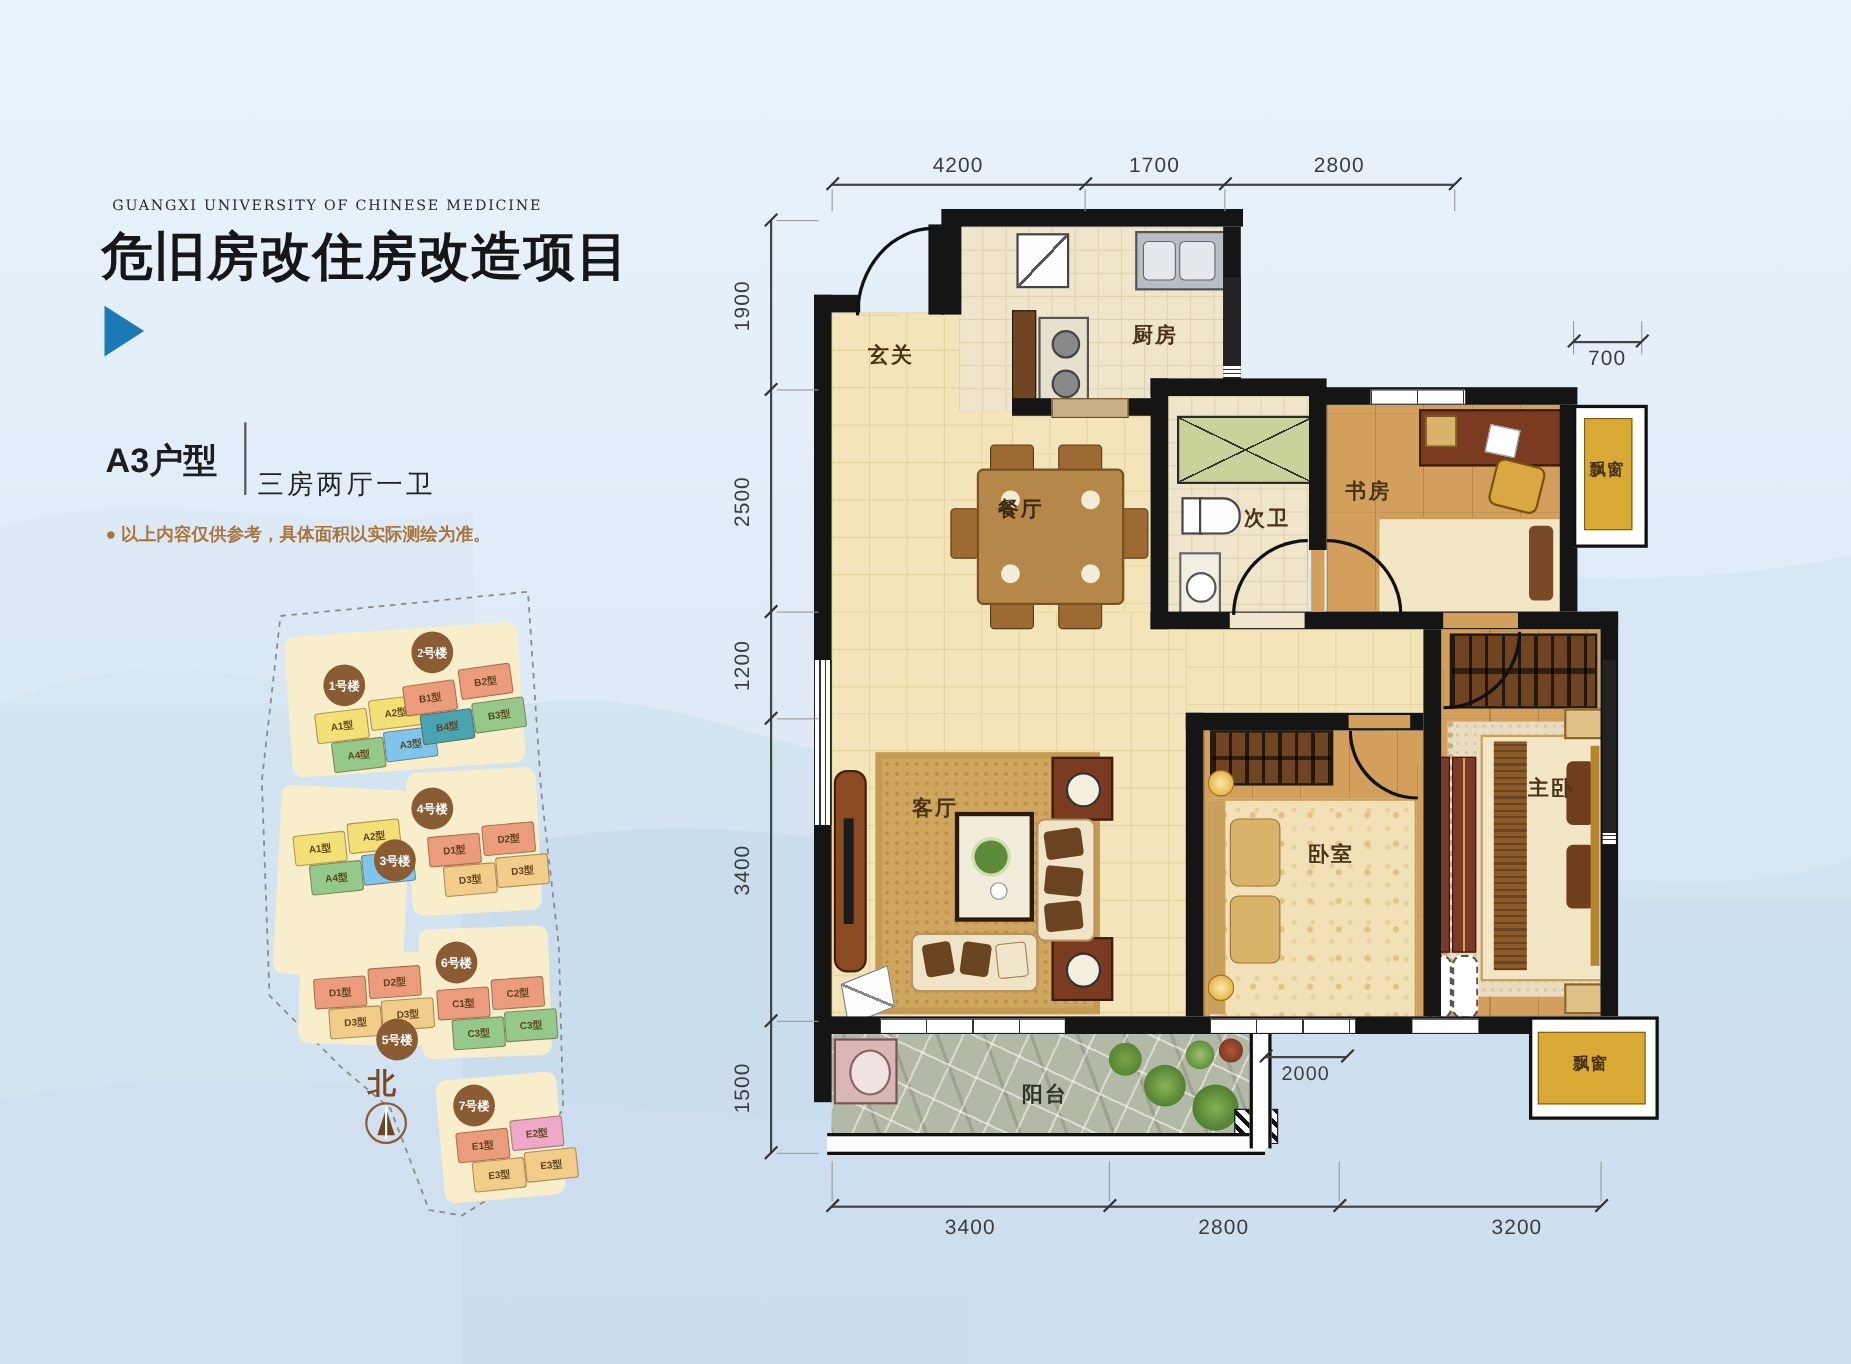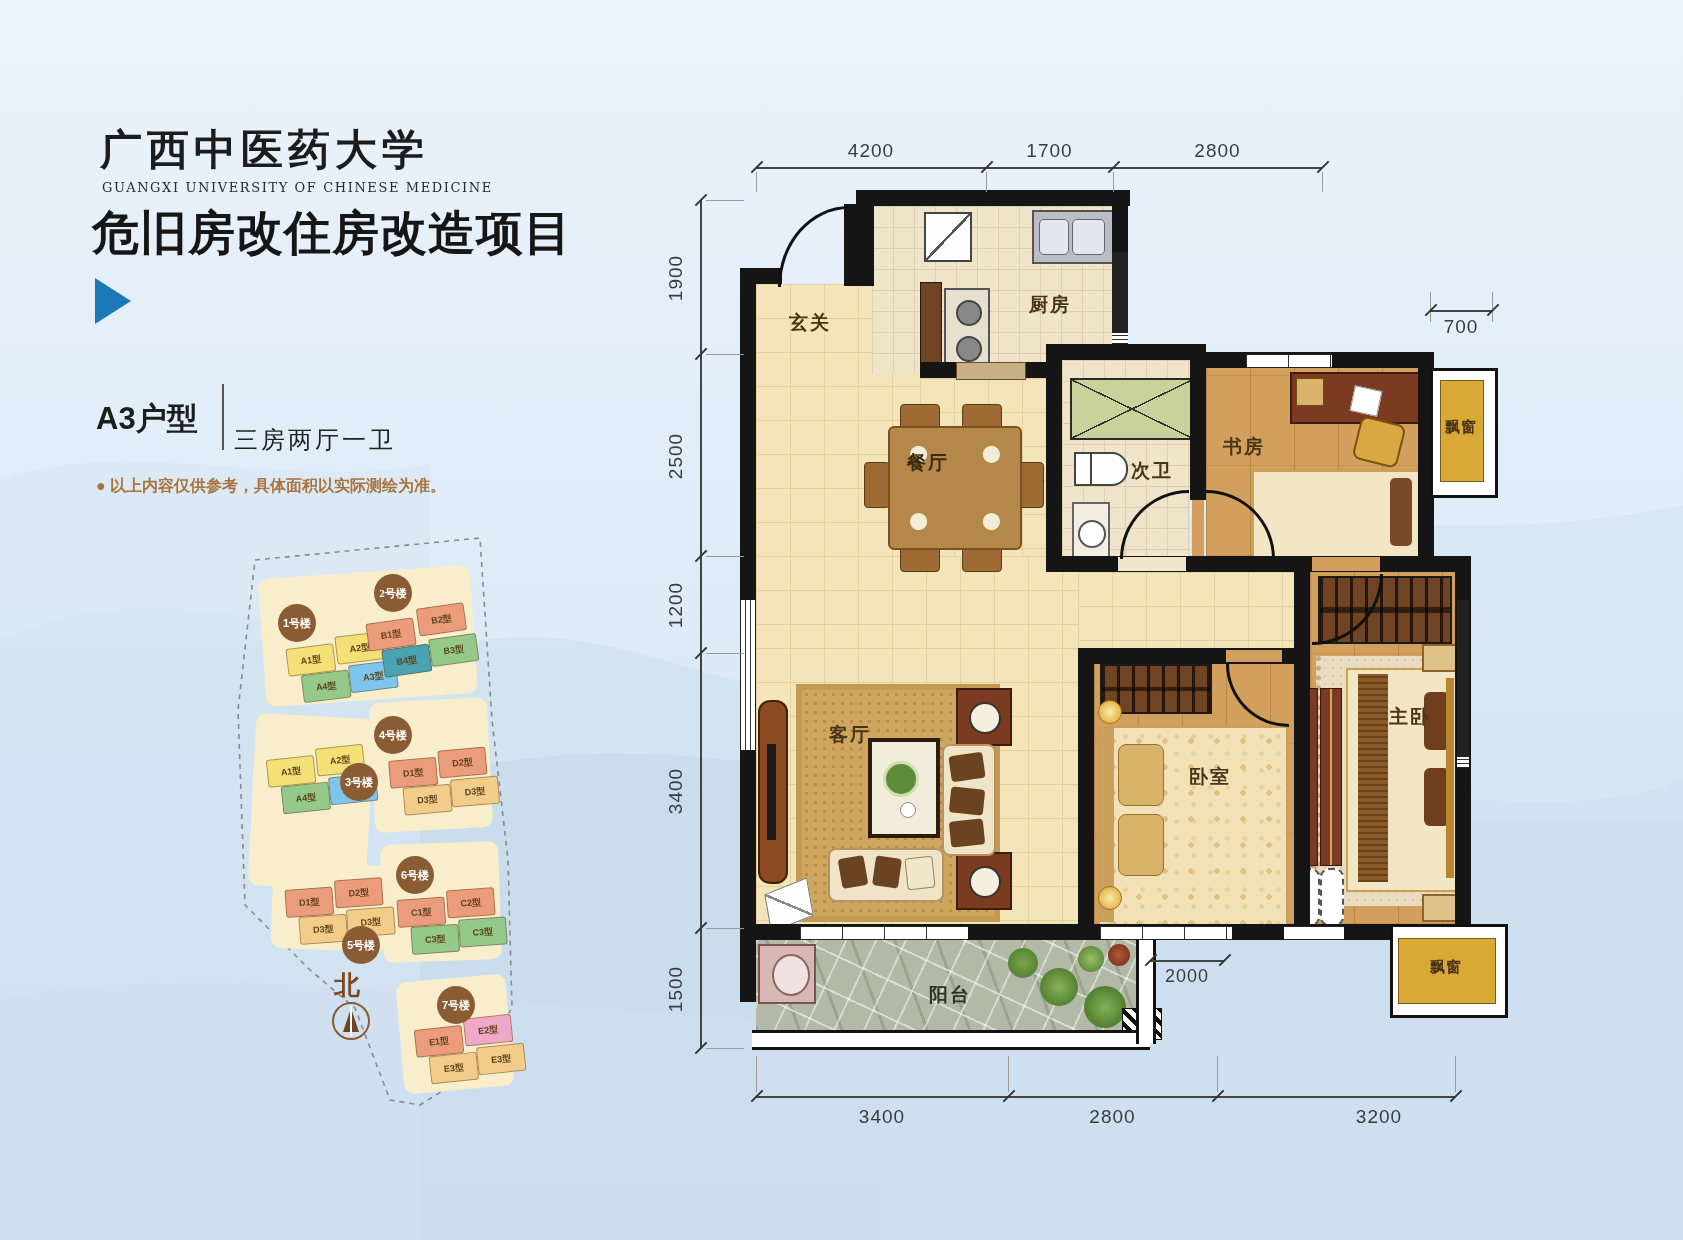--- a/index.html
+++ b/index.html
@@ -63,21 +63,20 @@
 <div id="stage">
 
   <svg class="abs" style="left:0;top:0;z-index:0" width="1683" height="1240" viewBox="0 0 1683 1240">
     <path d="M0,640 C180,560 320,660 480,640 C640,620 720,710 880,690 L880,1240 L0,1240 Z" fill="#cddfef" opacity="0.6"></path>
     <path d="M420,780 C700,700 930,830 1140,790 C1340,755 1520,840 1683,780 L1683,1240 L420,1240 Z" fill="#c3d8ea" opacity="0.55"></path>
     <path d="M1020,540 C1200,480 1420,560 1683,505 L1683,820 L1020,820 Z" fill="#d4e4f2" opacity="0.6"></path>
     <path d="M0,480 C130,435 270,490 430,465 L430,640 L0,640 Z" fill="#d8e7f4" opacity="0.55"></path>
     <path d="M0,1000 C300,940 700,1060 1100,1010 C1380,975 1550,1050 1683,1010 L1683,1240 L0,1240 Z" fill="#cfe0f0" opacity="0.6"></path>
   </svg>
 
-  <div class="abs uni-cn" style="left:100px;top:122px">广西中医药大学</div>
   <div class="abs uni-en" style="left:102px;top:180px">GUANGXI UNIVERSITY OF CHINESE MEDICINE</div>
   <div class="abs proj" style="left:92px;top:202px">危旧房改住房改造项目</div>
   <div class="abs tri" style="left:95px;top:278px"></div>
 
   <div class="abs a3" style="left:96px;top:398px">A3户型</div>
   <div class="abs" style="left:222px;top:384px;width:2px;height:66px;background:#555"></div>
   <div class="abs layout" style="left:234px;top:424px">三房两厅一卫</div>
   <div class="abs disc" style="left:96px;top:476px">● 以上内容仅供参考，具体面积以实际测绘为准。</div>
 
   <svg class="abs" style="left:0;top:0;z-index:1" width="560" height="1160" viewBox="0 0 560 1160">
@@ -97,21 +96,21 @@
     <div class="unit" style="left: 50px; top: 0px; background: rgb(243, 225, 120);">
         <span>A2型</span>
       </div>
     <div class="unit" style="left: 12px; top: 34px; background: rgb(149, 201, 140);">
         <span>A4型</span>
       </div>
     <div class="unit" style="left: 60px; top: 30px; background: rgb(127, 196, 234);">
         <span>A3型</span>
       </div>
   </div>
-  <div class="badge" style="left: 278px; top: 604px; background: rgb(138, 92, 51);">1号楼</div>
+  <div class="badge" style="left: 294px; top: 604px; background: rgb(138, 92, 51);">1号楼</div>
 
   <div class="cluster" style="left:368px;top:608px;width:112px;height:62px;transform:rotate(-8deg)">
     <div class="unit" style="left: 0px; top: 8px; background: rgb(234, 156, 125);">
         <span>B1型</span>
       </div>
     <div class="unit" style="left: 52px; top: 0px; background: rgb(234, 156, 125);">
         <span>B2型</span>
       </div>
     <div class="unit" style="left: 12px; top: 36px; background: rgb(74, 163, 176);">
         <span>B4型</span>
@@ -193,21 +192,21 @@
     <div class="unit" style="left: 50px; top: 0px; background: rgb(240, 168, 200);">
         <span>E2型</span>
       </div>
     <div class="unit" style="left: 12px; top: 34px; background: rgb(242, 205, 138);">
         <span>E3型</span>
       </div>
     <div class="unit" style="left: 60px; top: 30px; background: rgb(242, 205, 138);">
         <span>E3型</span>
       </div>
   </div>
-  <div class="badge" style="left: 412px; top: 986px; background: rgb(138, 92, 51); margin-left: 25px;">7号楼</div>
+  <div class="badge" style="left: 412px; top: 986px; background: rgb(138, 92, 51);">7号楼</div>
 
   <div class="abs" style="left:334px;top:968px;font-size:26px;font-weight:bold;color:#7a4a22;z-index:3">北</div>
   <div class="abs" style="left:332px;top:1002px;width:34px;height:34px;border:2px solid #8a5c33;border-radius:50%;z-index:3">
     <div class="abs" style="left:9px;top:4px;width:0;height:0;border-left:8px solid transparent;border-right:8px solid transparent;border-bottom:24px solid #6e4422"></div>
     <div class="abs" style="left:16px;top:2px;width:2px;height:30px;background:#fff"></div>
   </div>
 
   <div class="floor tile" style="left:756px;top:284px;width:164px;height:272px"></div>
   <div class="floor tile" style="left:920px;top:378px;width:126px;height:178px"></div>
   <div class="floor tile" style="left:756px;top:556px;width:322px;height:92px"></div>

